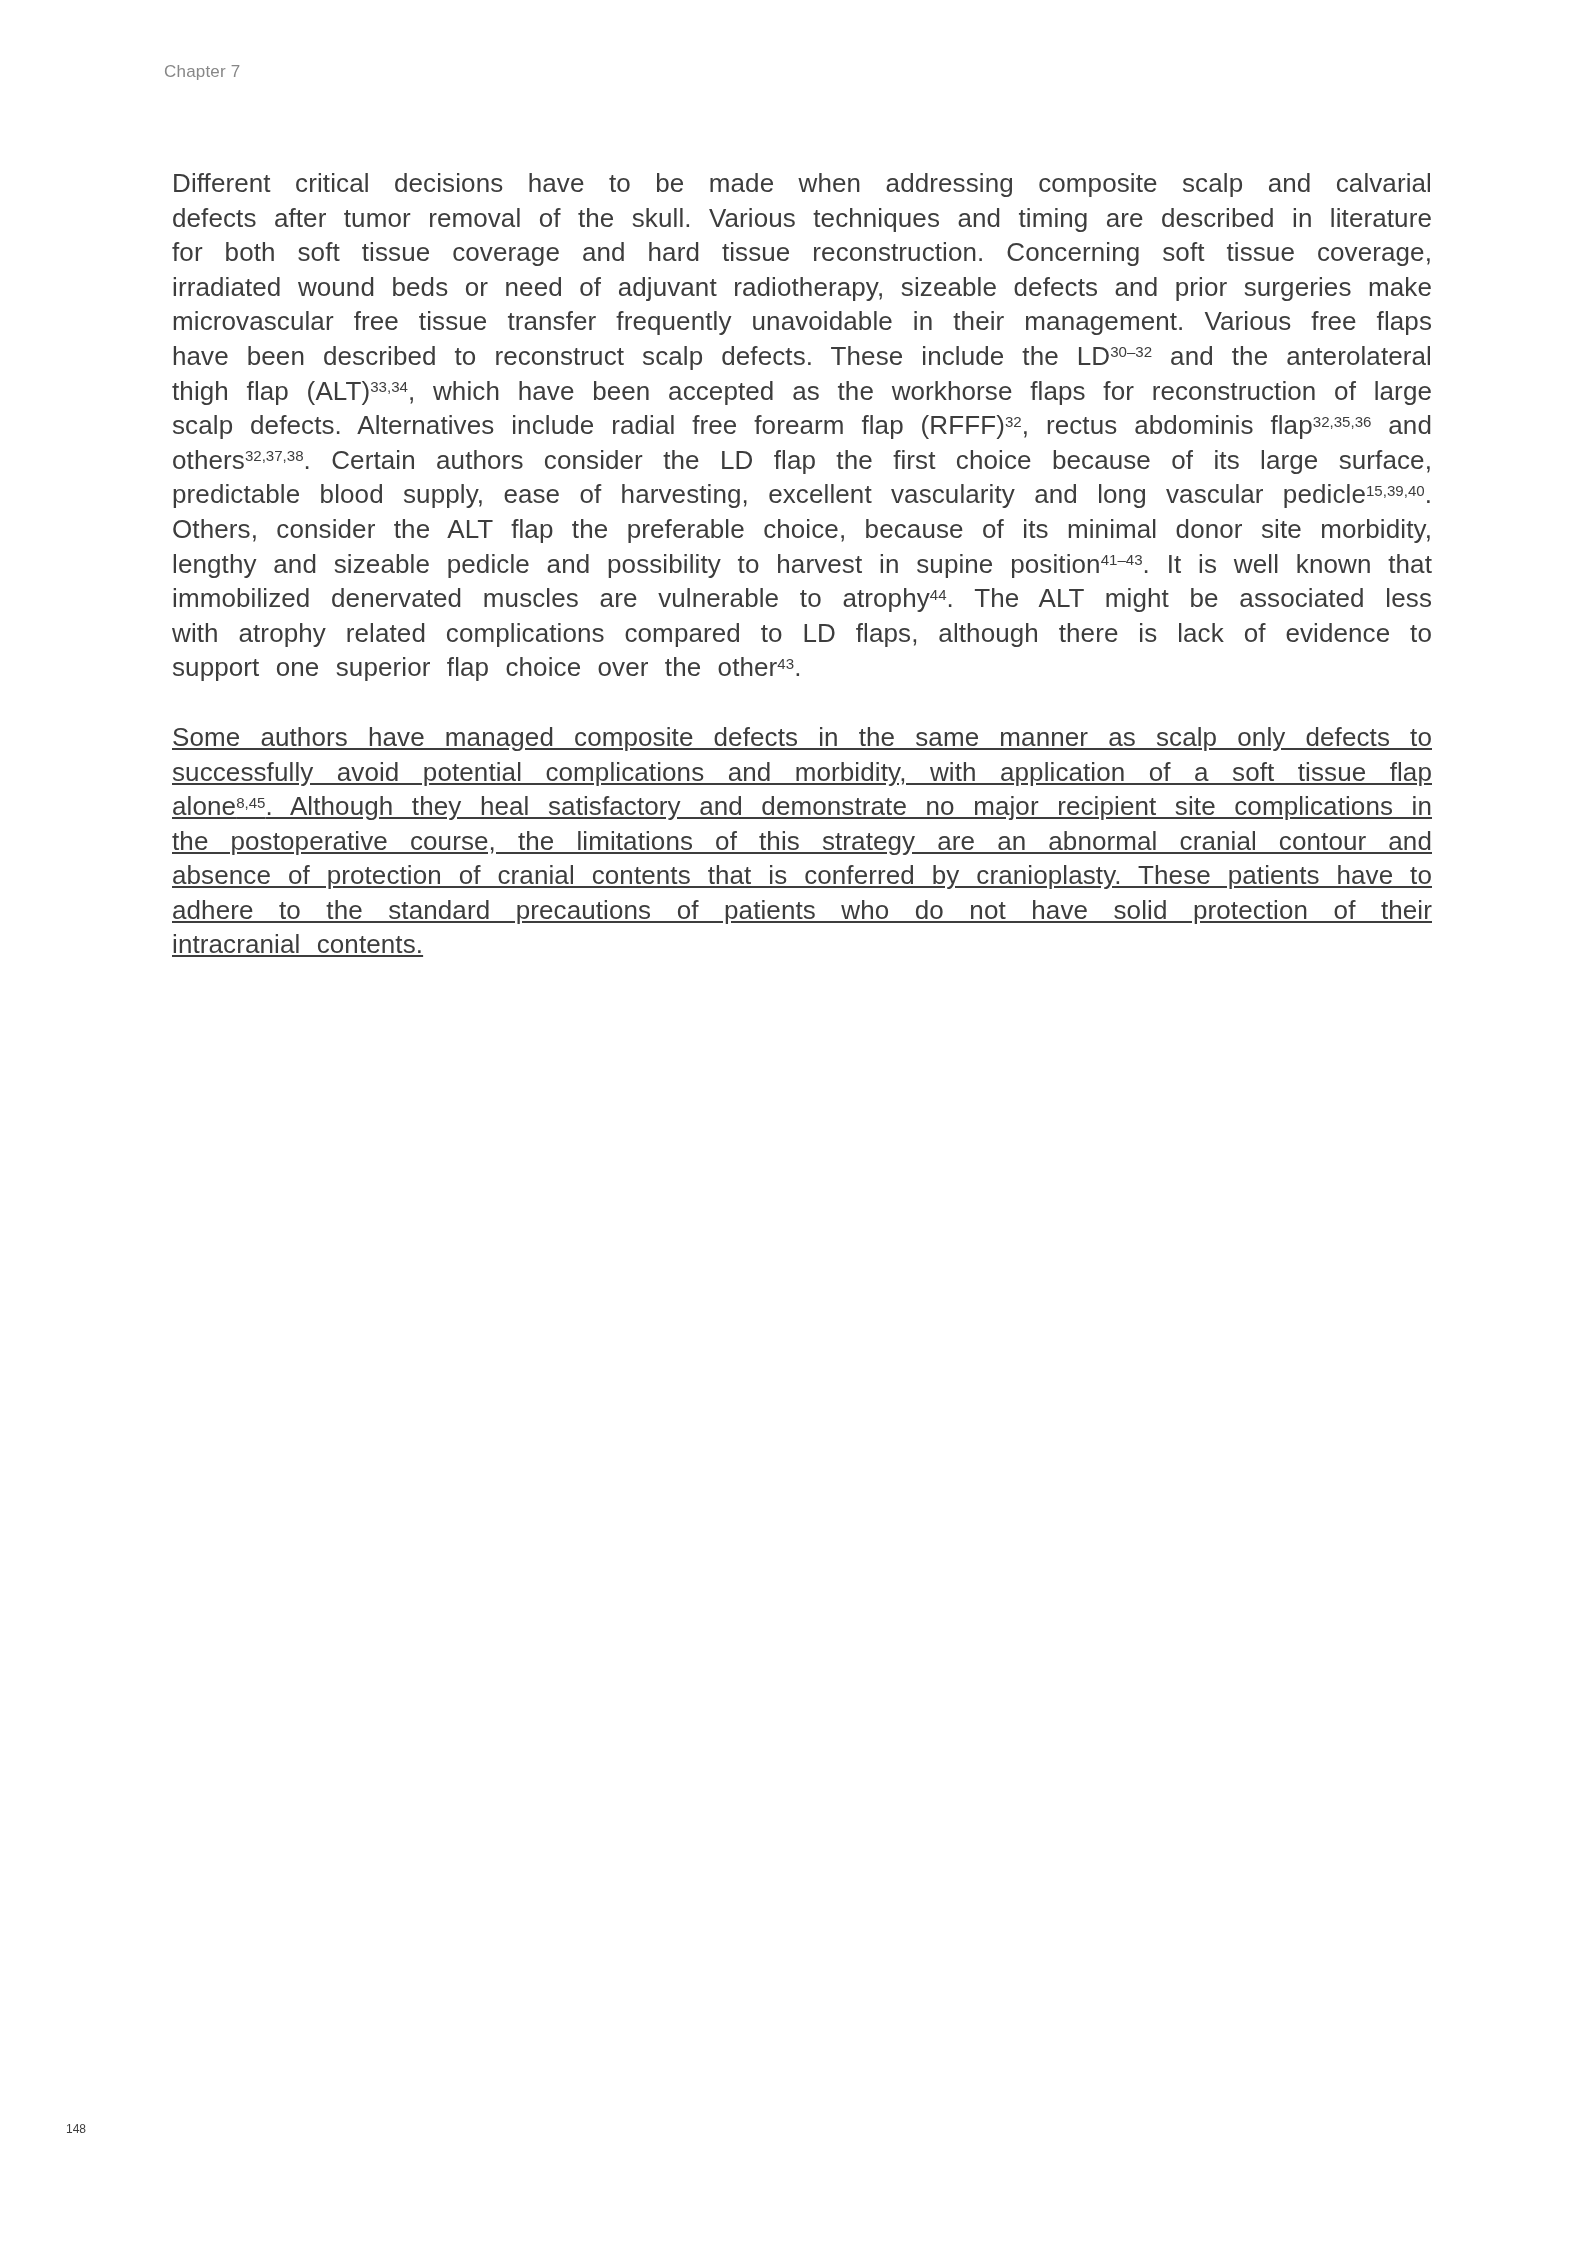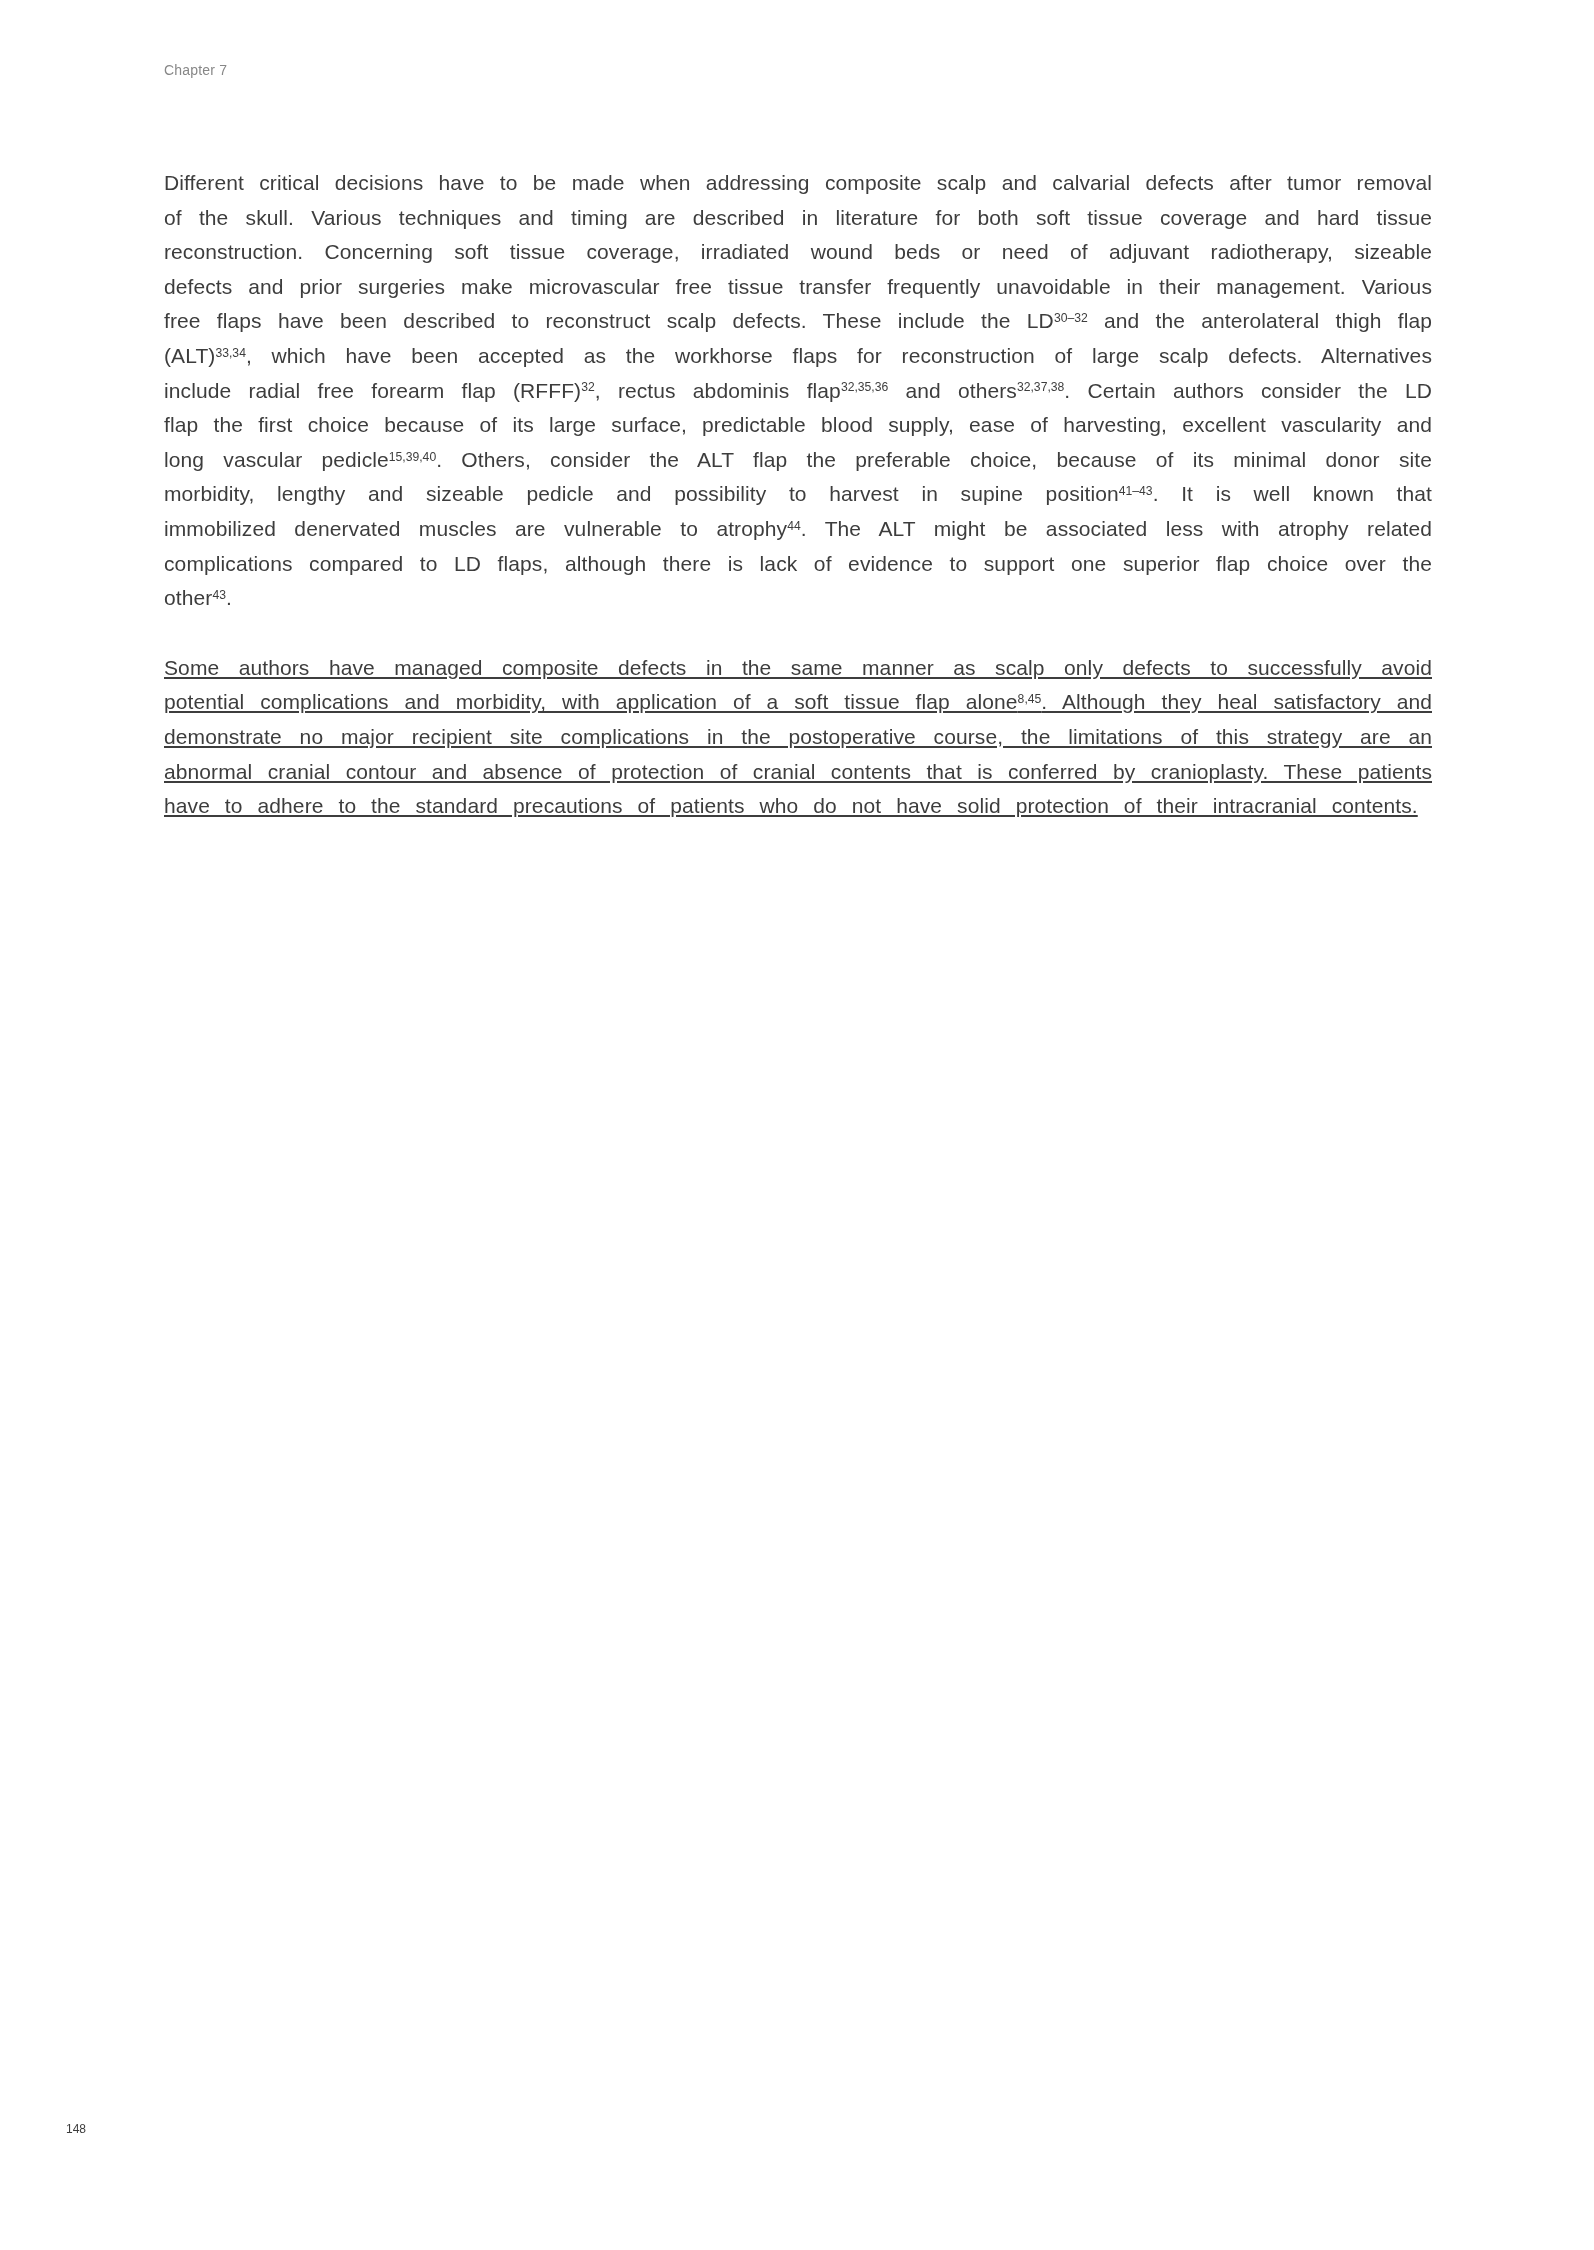--- a/index.html
+++ b/index.html
@@ -18,34 +18,34 @@
     inset: 0;
     width: 1594px;
     height: 2250px;
     background: var(--background, #ffffff);
     overflow: hidden;
   }
   .chapter-label {
     position: absolute;
     left: 164px;
     top: 62px;
-    font-size: 14px;
+    font-size: 17px;
     letter-spacing: 0.2px;
     color: var(--muted-text, #878787);
     text-align: right;
   }
   .content {
     position: absolute;
     left: 164px;
     top: 166px;
     width: 1268px;
   }
   .content p {
-    margin: 0 0 35px 0;
-    font-size: 21px;
+    margin: 0 0 35px 8px;
+    font-size: 26px;
     line-height: 34.6px;
     text-align: justify;
     word-spacing: 9px;
     letter-spacing: 0.1px;
     color: var(--body-text, #3d3d3d);
   }
   .content p:last-child {
     margin-bottom: 0;
     text-decoration: underline;
   }

